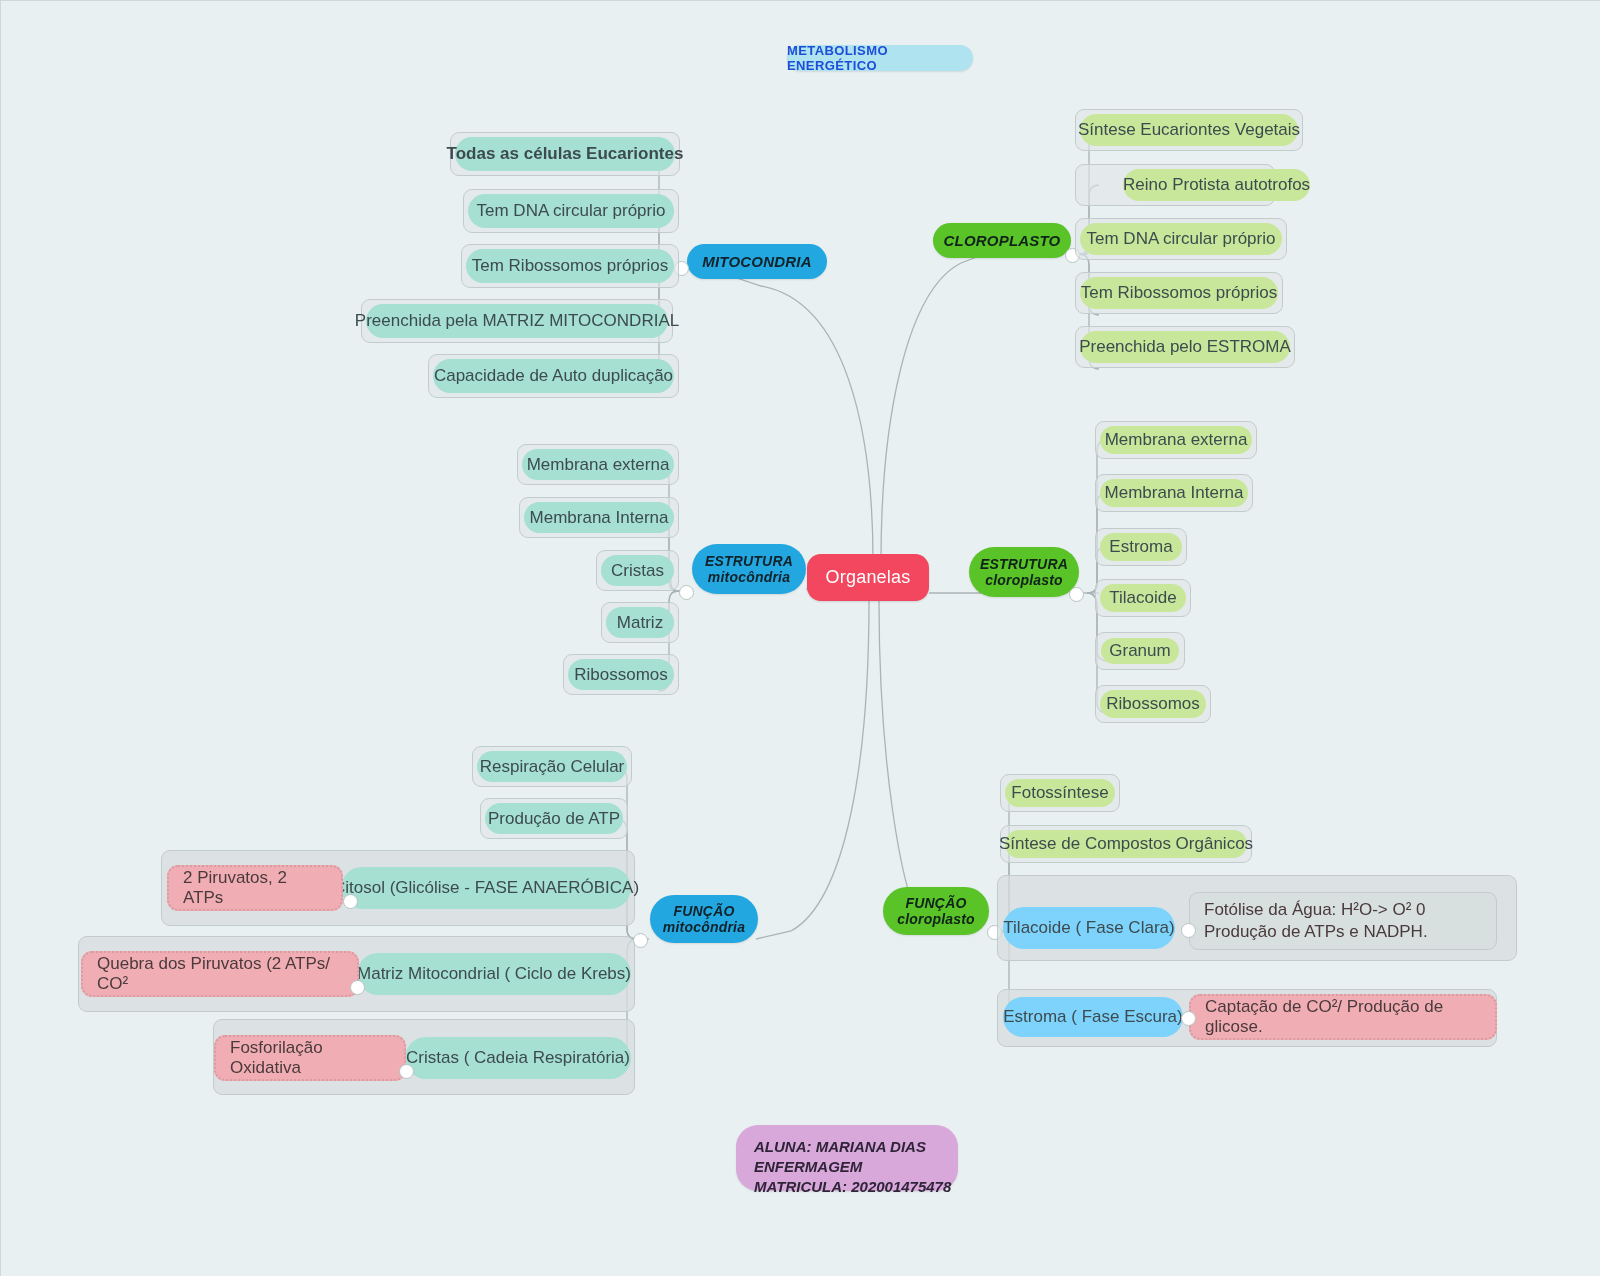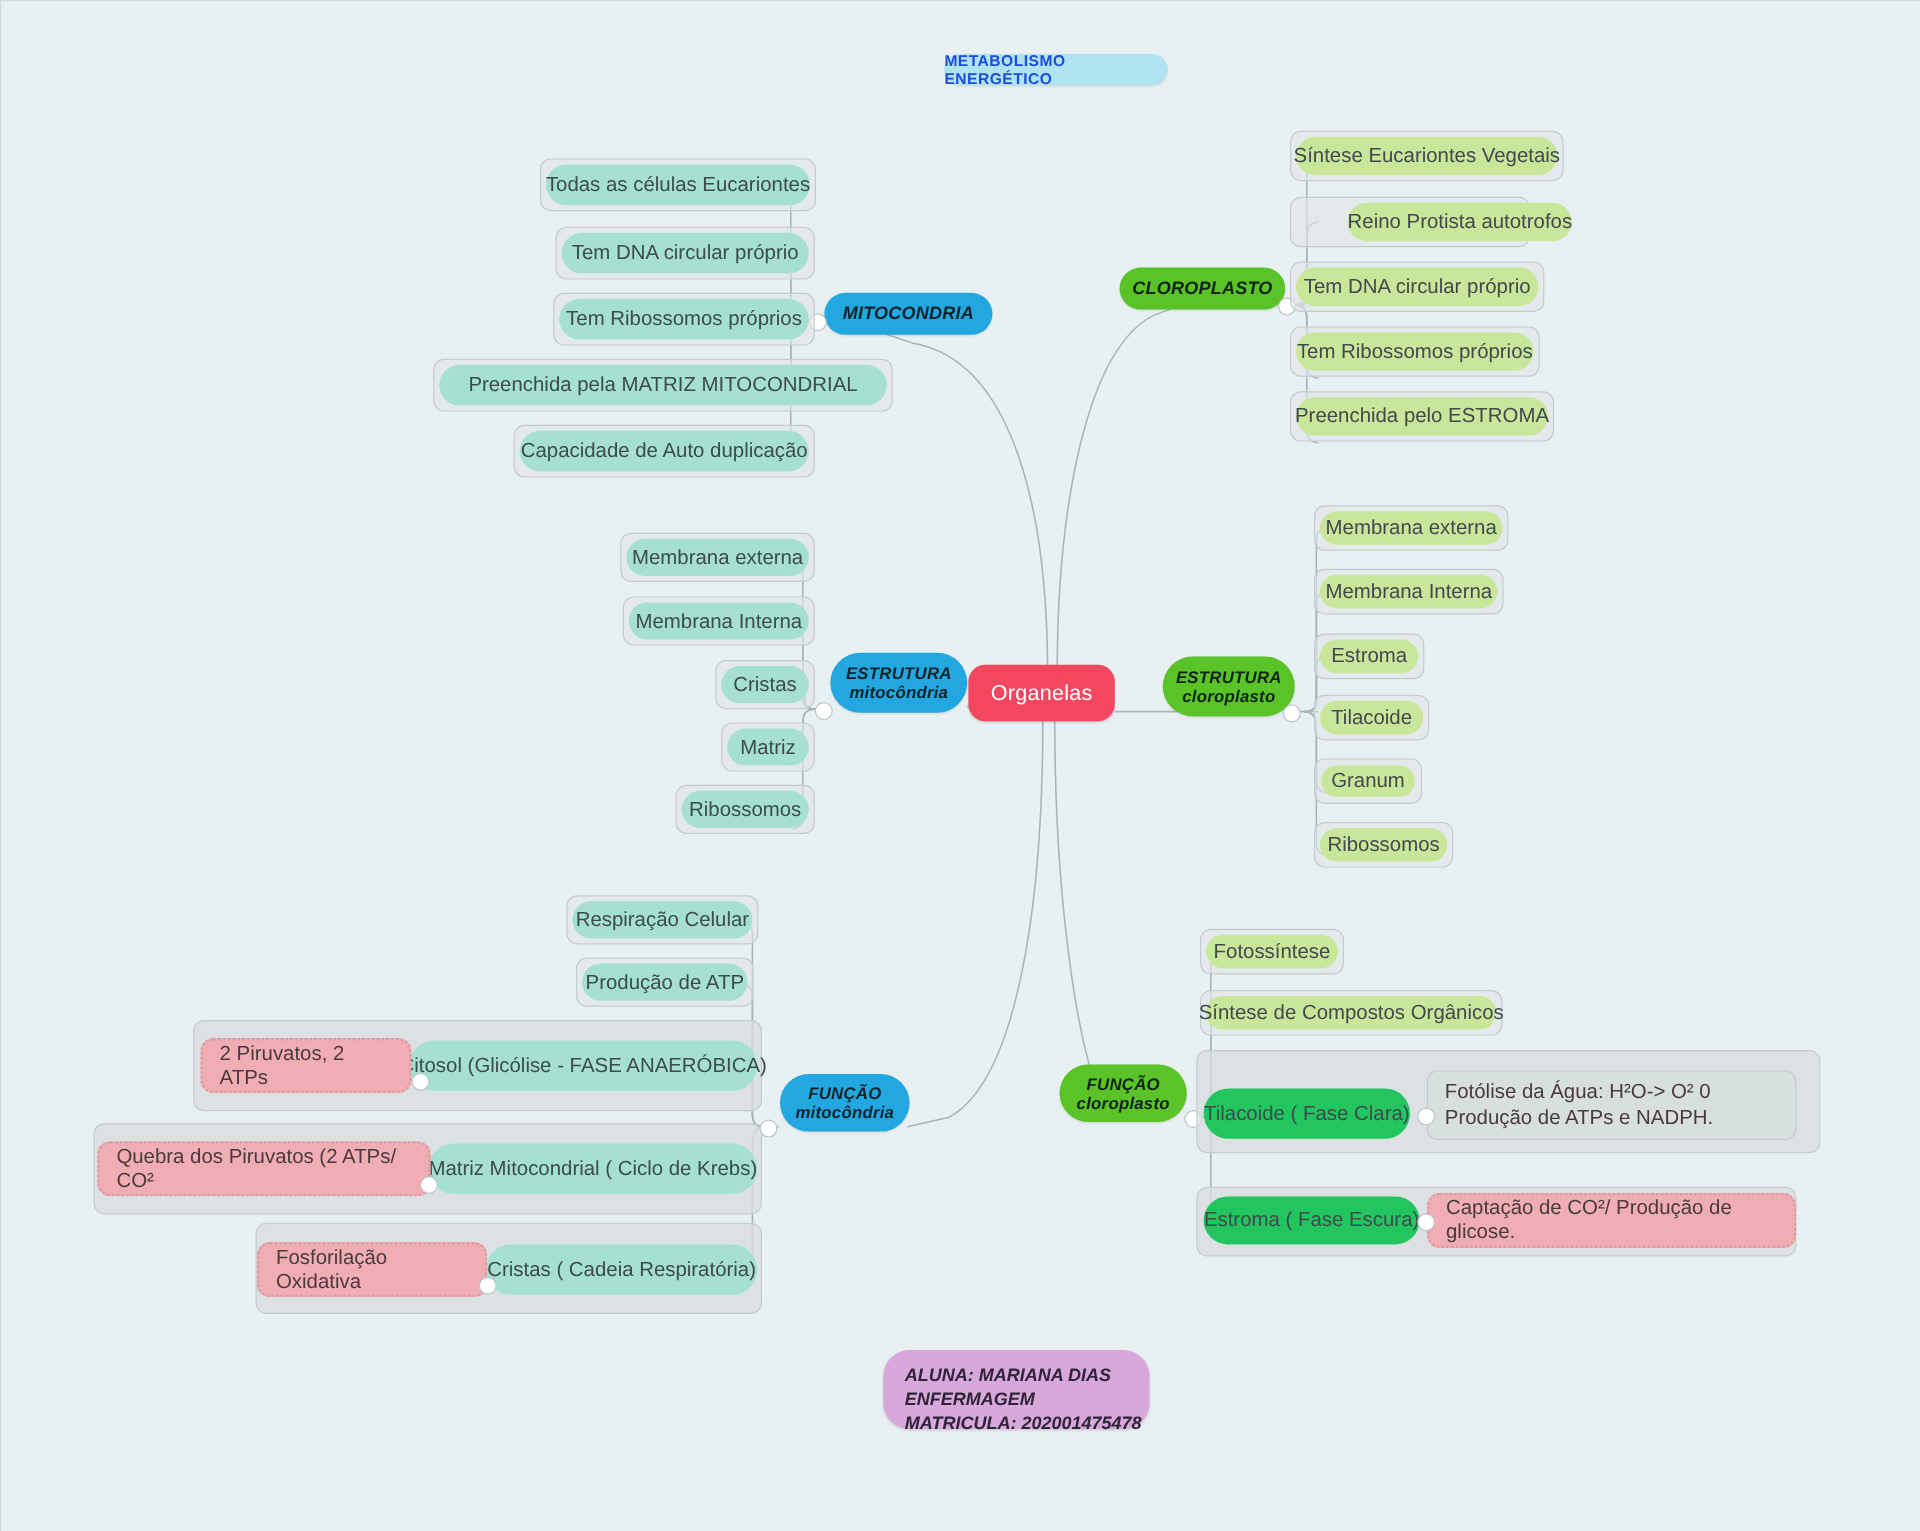--- a/index.html
+++ b/index.html
@@ -82,21 +82,21 @@
   .dotted.wrap{white-space:normal;line-height:1.3;}
 
   
   .flat{
     position:absolute;box-sizing:border-box;
     border-radius:26px;display:flex;align-items:center;
     justify-content:center;font-size:17px;color:#3d4b4f;
     white-space:nowrap;
   }
   .flat.teal{background:#a5e0d2;}
-  .flat.green{background:#22c55e;}
+  .flat.green{background:#7dd3fc;}
 
   
   .wrap{
     position:absolute;box-sizing:border-box;
     background:rgba(215,221,222,.75);
     border:1px solid #c3cccd;
     border-radius:9px;
   }
 
   
@@ -198,33 +198,33 @@
     </g>
   </svg>
 
   <div class="chip-title" style="left:786px;top:44px;width:186px;height:26px;">METABOLISMO ENERGÉTICO</div>
 
   <div class="node pill pill-root" style="left:806px;top:553px;width:122px;height:47px;justify-content:center;">Organelas</div>
 
   <div class="node pill pill-blue" style="left:686px;top:243px;width:140px;height:35px;font-size:15px;">MITOCONDRIA</div>
   <div class="dot" style="left:673px;top:260px;"></div>
 
-  <div class="card teal" style="left:449px;top:131px;width:230px;height:44px;padding:4px;">
+  <div class="card teal" style="left:449px;top:131px;width:230px;height:44px;padding:4px;font-weight:bold;">
     <div class="inner" style="width:100%;height:100%;">Todas as células Eucariontes</div>
     </div>
 
   <div class="card teal" style="left:462px;top:188px;width:216px;height:44px;padding:4px;">
     <div class="inner" style="width:100%;height:100%;">Tem DNA circular próprio</div>
     </div>
 
   <div class="card teal" style="left:460px;top:243px;width:218px;height:44px;padding:4px;">
     <div class="inner" style="width:100%;height:100%;">Tem Ribossomos  próprios</div>
     </div>
 
-  <div class="card teal" style="left:360px;top:298px;width:383px;height:44px;padding:4px;">
+  <div class="card teal" style="left:360px;top:298px;width:312px;height:44px;padding:4px;">
     <div class="inner" style="width:100%;height:100%;">Preenchida pela MATRIZ MITOCONDRIAL</div>
     </div>
 
   <div class="card teal" style="left:427px;top:353px;width:251px;height:44px;padding:4px;">
     <div class="inner" style="width:100%;height:100%;">Capacidade de Auto duplicação</div>
     </div>
 
   <div class="node pill pill-green" style="left:932px;top:222px;width:138px;height:35px;font-size:15px;">CLOROPLASTO</div>
   <div class="dot" style="left:1064px;top:247px;"></div>
 

